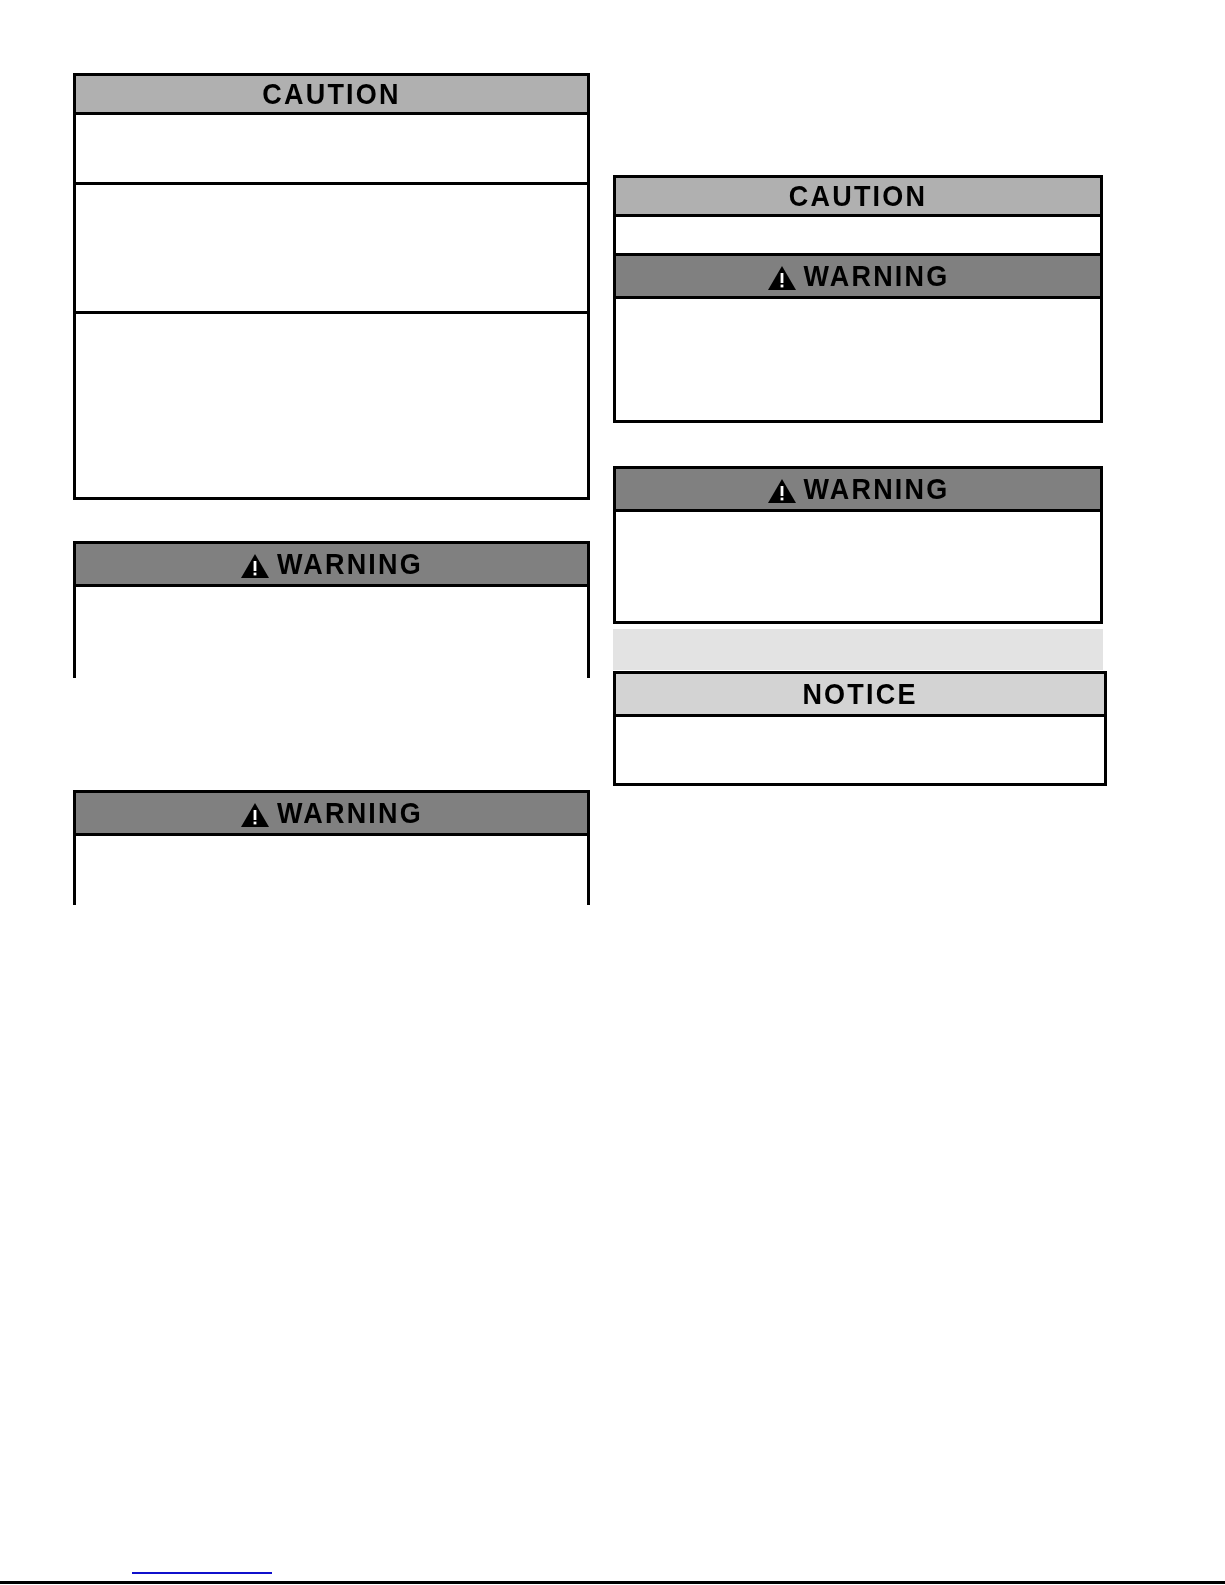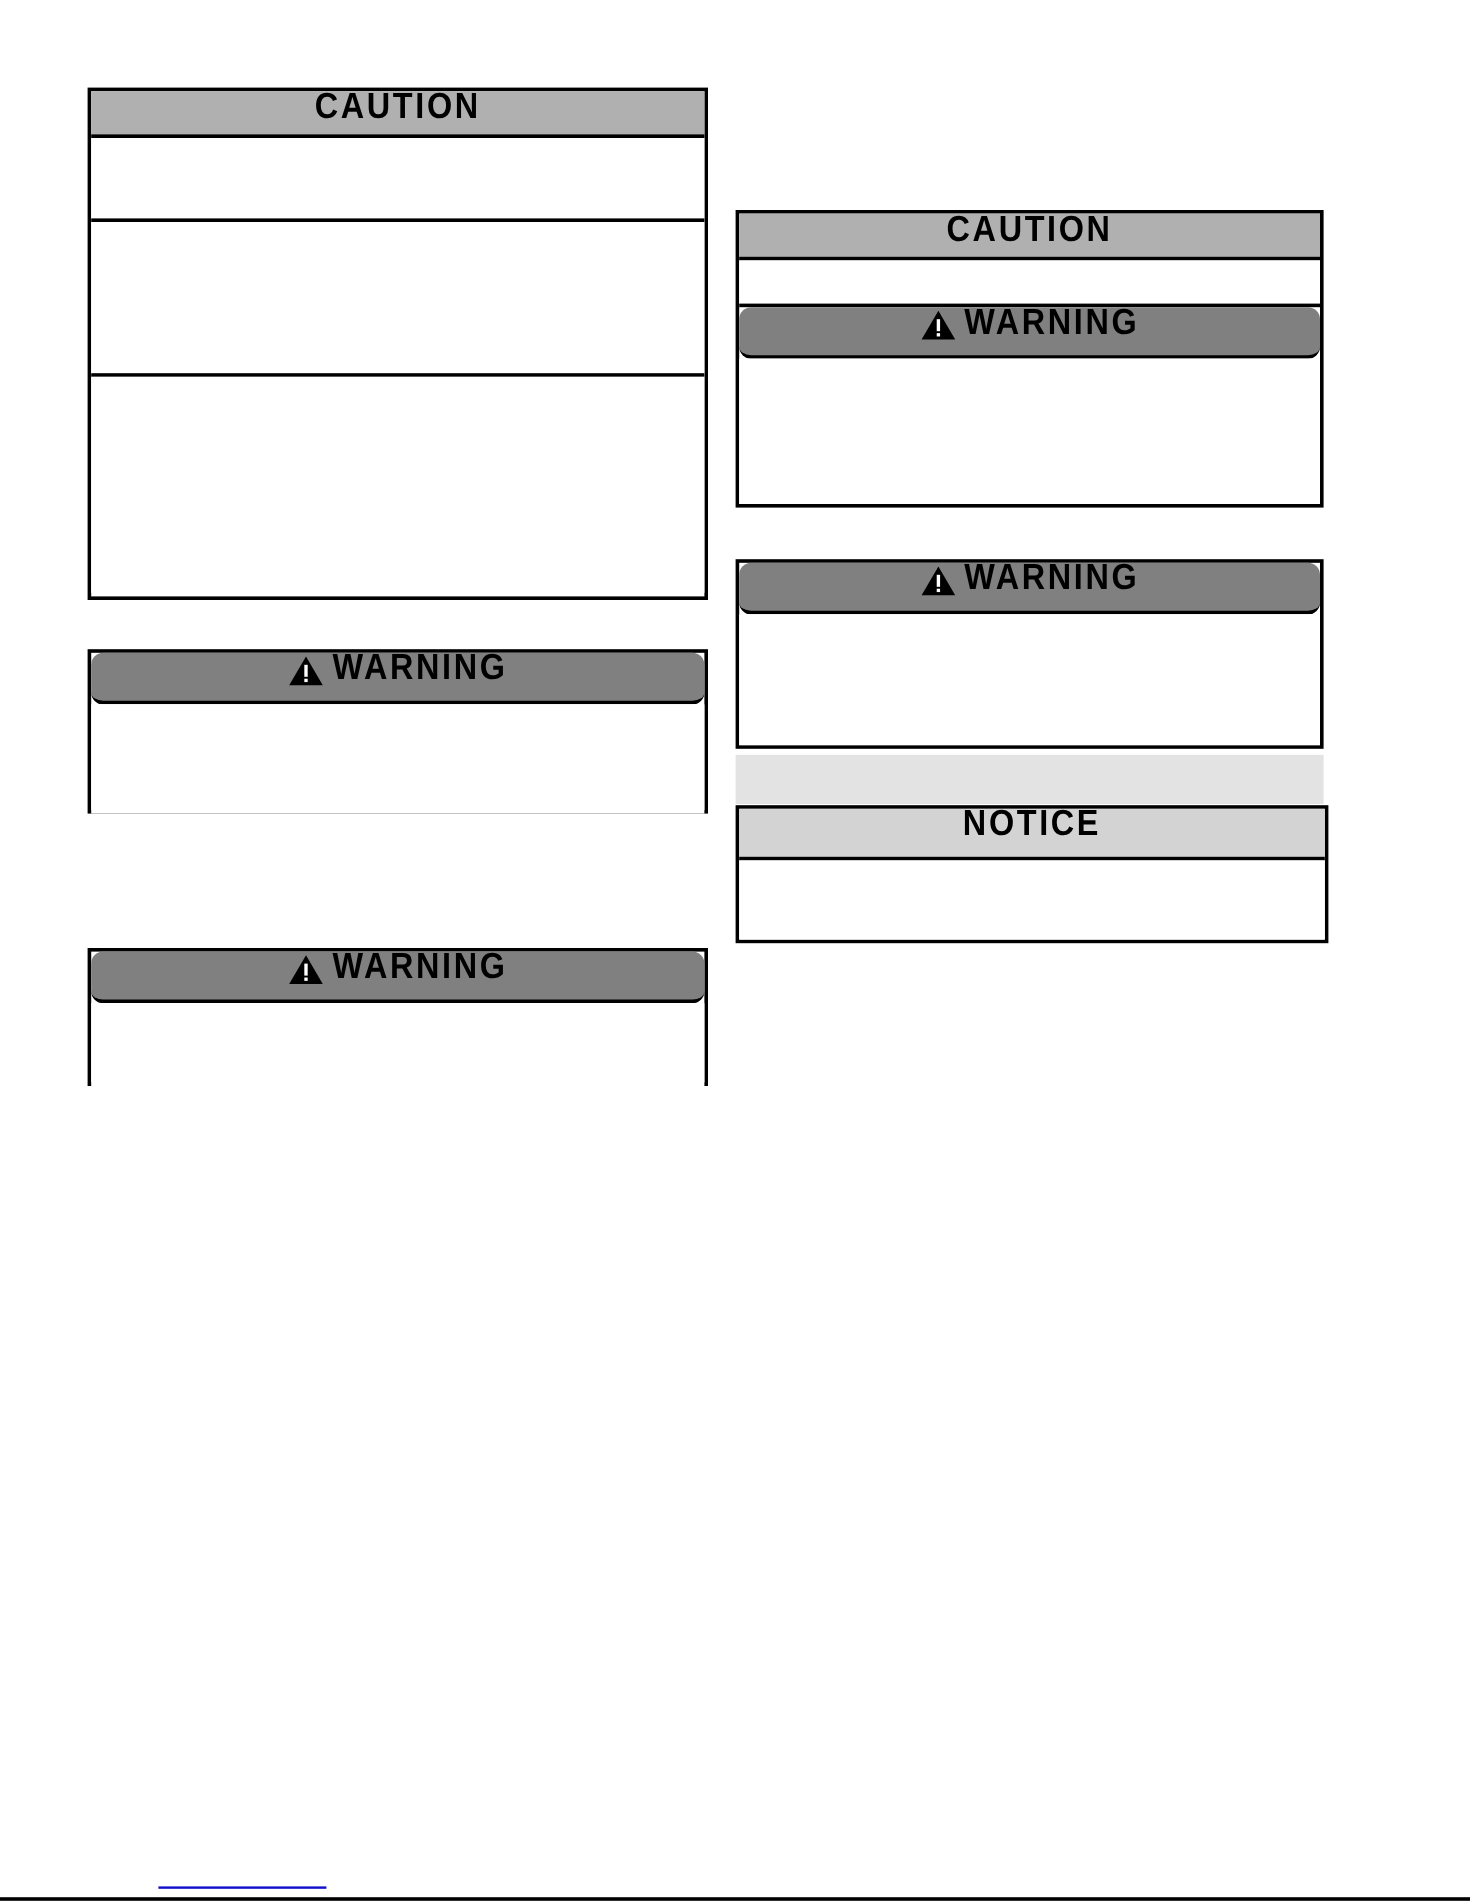--- a/index.html
+++ b/index.html
@@ -23,39 +23,40 @@
   
   .alert-box {
     position: absolute;
     box-sizing: border-box;
     border: 3px solid #000000;
     background: #ffffff;
   }
   .alert-header {
     box-sizing: border-box;
     display: flex;
+    align-items: center;
     justify-content: center;
     width: 100%;
     border-bottom: 3px solid #000000;
     letter-spacing: 1px;
   }
   .alert-header:last-child {
     border-bottom: none;
   }
   .alert-header .hdr-text {
     font-weight: bold;
     font-size: 27px;
     letter-spacing: 2.2px;
     line-height: 1;
     color: #000000;
     font-stretch: condensed;
     transform: scaleY(1.12);
   }
   .hdr-caution { background: #b0b0b0; }
-  .hdr-warning { background: #808080; border-radius: 10px; }
+  .hdr-warning { background: #808080; }
   .hdr-notice  { background: #d3d3d3; }
 
   .warn-icon {
     display: inline-block;
     width: 30px;
     height: 26px;
     margin-right: 7px;
     position: relative;
     top: 2px;
     flex: 0 0 auto;

